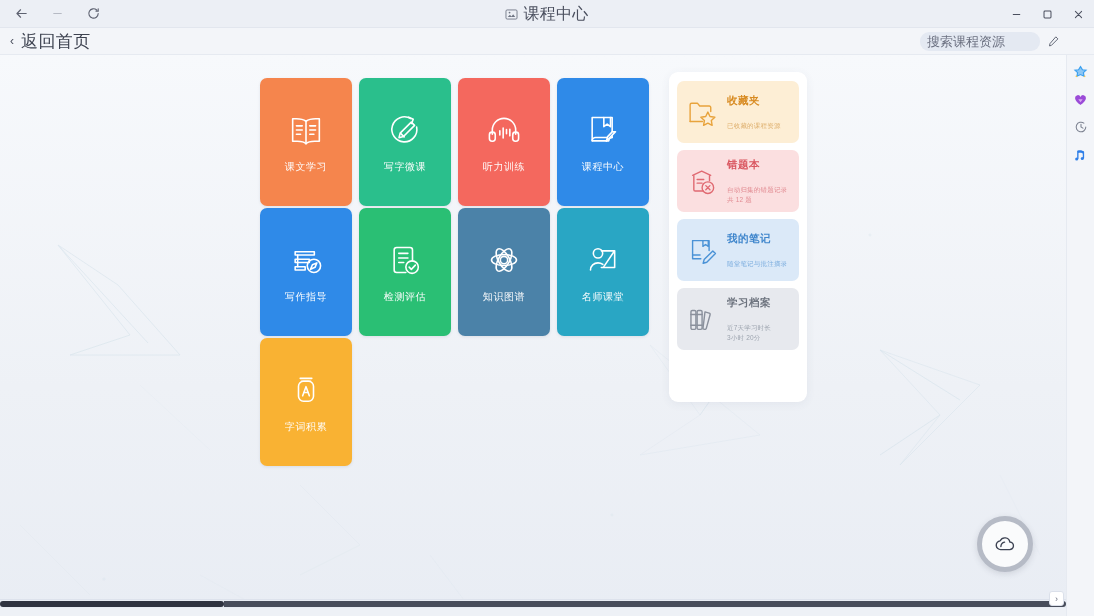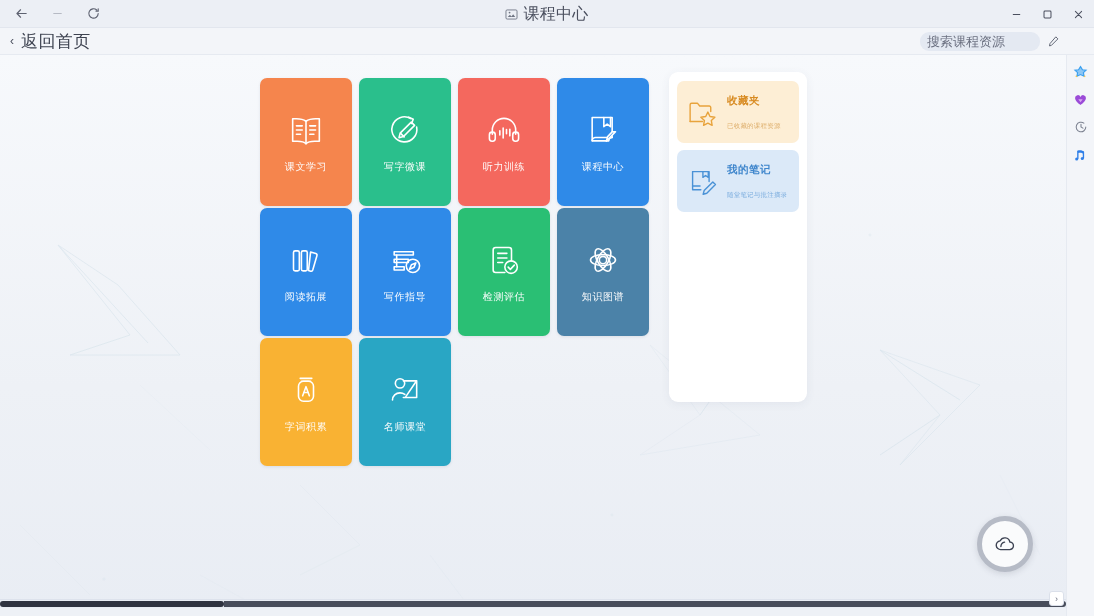--- a/index.html
+++ b/index.html
@@ -333,28 +333,20 @@
       <div class="tile" style="background:#2f8ae8">
         <svg width="40" height="40" viewBox="0 0 48 48" fill="none" stroke="#fff" stroke-width="1.9" stroke-linecap="round" stroke-linejoin="round">
           <path d="M11 9h24v24a4 4 0 0 0-4 4H11z"></path>
           <path d="M11 37a4 4 0 0 1 4-4h20"></path>
           <path d="M25 9v11l4-3 4 3V9"></path>
           <path d="M39 26l-11 11.5 1.6-5.6 5.7-5.9z" fill="#2f8ae8"></path>
         </svg>
         <span class="tile-label">课程中心</span>
       </div>
 
-      <div class="tile" style="background:#2f8ae8">
-        <svg width="40" height="40" viewBox="0 0 48 48" fill="none" stroke="#fff" stroke-width="1.9" stroke-linecap="round" stroke-linejoin="round">
-          <rect x="9" y="13" width="7" height="24" rx="2"></rect>
-          <rect x="18.5" y="13" width="7" height="24" rx="2"></rect>
-          <path d="M29.5 14.5l6.3 1.8a2 2 0 0 1 1.3 2.5l-5 17.3a2 2 0 0 1-2.5 1.3l-2.6-.8z"></path>
-        </svg>
-        <span class="tile-label">阅读拓展</span>
-      </div>
 
       <div class="tile" style="background:#2f8ae8">
         <svg width="40" height="40" viewBox="0 0 48 48" fill="none" stroke="#fff" stroke-width="1.9" stroke-linecap="round" stroke-linejoin="round">
           <path d="M11 14h23M11 14v4h23v-4"></path>
           <path d="M11 23h17M11 23v4h17v-4"></path>
           <path d="M11 32h12M11 32v4h12v-4"></path>
           <path d="M14 18v14"></path>
           <circle cx="33.5" cy="31" r="8"></circle>
           <path d="M37 27.5l-2.2 5.3-5.3 2.2 2.2-5.3z"></path>
         </svg>
@@ -374,75 +366,108 @@
       <div class="tile" style="background:#4b82a8">
         <svg width="40" height="40" viewBox="0 0 48 48" fill="none" stroke="#fff" stroke-width="1.9">
           <circle cx="24" cy="24" r="4.4"></circle>
           <ellipse cx="24" cy="24" rx="15" ry="6.6"></ellipse>
           <ellipse cx="24" cy="24" rx="15" ry="6.6" transform="rotate(60 24 24)"></ellipse>
           <ellipse cx="24" cy="24" rx="15" ry="6.6" transform="rotate(120 24 24)"></ellipse>
         </svg>
         <span class="tile-label">知识图谱</span>
       </div>
 
+      <div class="tile" style="background:#29a6c4">
+        <svg width="40" height="40" viewBox="0 0 48 48" fill="none" stroke="#fff" stroke-width="1.9" stroke-linecap="round" stroke-linejoin="round">
+          <circle cx="18" cy="16" r="5.6"></circle>
+          <path d="M9 36c0-5 4-8.6 9-8.6 2.2 0 4.2.7 5.8 1.9"></path>
+          <path d="M22 13h16v20H22"></path>
+          <path d="M37.5 13.5L25 32"></path>
+        </svg>
+        <span class="tile-label">名师课堂</span>
+      </div>
+
       <div class="tile" style="background:#f9b233">
         <svg width="40" height="40" viewBox="0 0 48 48" fill="none" stroke="#fff" stroke-width="1.9" stroke-linecap="round" stroke-linejoin="round">
           <path d="M17 10h14"></path>
           <path d="M18.5 13.5h11"></path>
           <path d="M15 19.5c0-3.3 2.7-6 6-6h6c3.3 0 6 2.7 6 6v12c0 3.3-2.7 6-6 6h-6c-3.3 0-6-2.7-6-6z"></path>
           <path d="M20 31l4-11 4 11"></path>
           <path d="M21.4 27h5.2"></path>
         </svg>
         <span class="tile-label">字词积累</span>
-      </div>
-
-      <div class="tile" style="background:#29a6c4">
-        <svg width="40" height="40" viewBox="0 0 48 48" fill="none" stroke="#fff" stroke-width="1.9" stroke-linecap="round" stroke-linejoin="round">
-          <circle cx="18" cy="16" r="5.6"></circle>
-          <path d="M9 36c0-5 4-8.6 9-8.6 2.2 0 4.2.7 5.8 1.9"></path>
-          <path d="M22 13h16v20H22"></path>
-          <path d="M37.5 13.5L25 32"></path>
-        </svg>
-        <span class="tile-label">名师课堂</span>
       </div>
     </div>
 
     <div class="panel">
 
       <div class="pcard" style="background:#fdeed5">
         <span class="pico">
           <svg width="33" height="33" viewBox="0 0 40 40" fill="none" stroke="#e8a33c" stroke-width="1.7" stroke-linecap="round" stroke-linejoin="round">
             <path d="M5 31V10.5a1.8 1.8 0 0 1 1.8-1.8h7l2.8 3.4h11.6a1.8 1.8 0 0 1 1.8 1.8v5"></path>
             <path d="M5 31h15"></path>
             <path d="M26.5 19.5l2.6 5.3 5.9.9-4.3 4.1 1 5.8-5.2-2.7-5.2 2.7 1-5.8-4.3-4.1 5.9-.9z"></path>
           </svg>
         </span>
         <span class="ptxt">
           <span class="ptitle" style="color:#d88b22">收藏夹</span>
           <span class="psub" style="color:#d9a55c">已收藏的课程资源</span>
         </span>
       </div>
 
+      <div class="pcard" style="background:#fbdfe0">
+        <span class="pico">
+          <svg width="33" height="33" viewBox="0 0 40 40" fill="none" stroke="#e06a72" stroke-width="1.7" stroke-linecap="round" stroke-linejoin="round">
+            <path d="M8 12.5L19 7.5l11 5"></path>
+            <path d="M9.5 13v17a1.6 1.6 0 0 0 1.6 1.6H21"></path>
+            <path d="M28.5 13v6"></path>
+            <path d="M13.5 17.5h8M13.5 22h6"></path>
+            <circle cx="26.5" cy="27.5" r="7"></circle>
+            <path d="M24 25l5 5M29 25l-5 5"></path>
+          </svg>
+        </span>
+        <span class="ptxt">
+          <span class="ptitle" style="color:#d9555f">错题本</span>
+          <span class="psub" style="color:#dd7d85; white-space:pre-line">自动归集的错题记录
+共 12 题</span>
+        </span>
+      </div>
 
       <div class="pcard" style="background:#dbe9f8">
         <span class="pico">
           <svg width="33" height="33" viewBox="0 0 40 40" fill="none" stroke="#4a92d6" stroke-width="1.7" stroke-linecap="round" stroke-linejoin="round">
             <path d="M8 8h20v12"></path>
             <path d="M8 8v22h10"></path>
             <path d="M8 25.5h9"></path>
             <path d="M20.5 8v7l3.2-2.3L27 15V8"></path>
             <path d="M32.5 20.5l3.2 3.2-10.5 10.5-4.4 1.2 1.2-4.4z"></path>
           </svg>
         </span>
         <span class="ptxt">
           <span class="ptitle" style="color:#3f86cc">我的笔记</span>
           <span class="psub" style="color:#6ba3da">随堂笔记与批注摘录</span>
         </span>
       </div>
 
+      <div class="pcard" style="background:#e7e9ee">
+        <span class="pico">
+          <svg width="33" height="33" viewBox="0 0 40 40" fill="none" stroke="#8a909c" stroke-width="1.7" stroke-linecap="round" stroke-linejoin="round">
+            <rect x="6" y="9" width="6" height="23" rx="1.6"></rect>
+            <rect x="13.5" y="9" width="6" height="23" rx="1.6"></rect>
+            <path d="M23 10.8l5.1 1.4a1.6 1.6 0 0 1 1.1 2l-4.6 16.6a1.6 1.6 0 0 1-2 1.1l-2.1-.6z"></path>
+            <path d="M6 14h6M13.5 14h6"></path>
+            <path d="M6 27h6M13.5 27h6"></path>
+          </svg>
+        </span>
+        <span class="ptxt">
+          <span class="ptitle" style="color:#6e747f">学习档案</span>
+          <span class="psub" style="color:#9198a4; white-space:pre-line">近7天学习时长
+3小时 20分</span>
+        </span>
+      </div>
     </div>
 
     <div class="hscroll">
       <div class="thumb"></div>
       <div class="thumb2"></div>
     </div>
   </div>
 
   <div class="fab">
     <svg width="24" height="24" viewBox="0 0 28 28" fill="none" stroke="#3c4252" stroke-width="1.6" stroke-linecap="round" stroke-linejoin="round">

